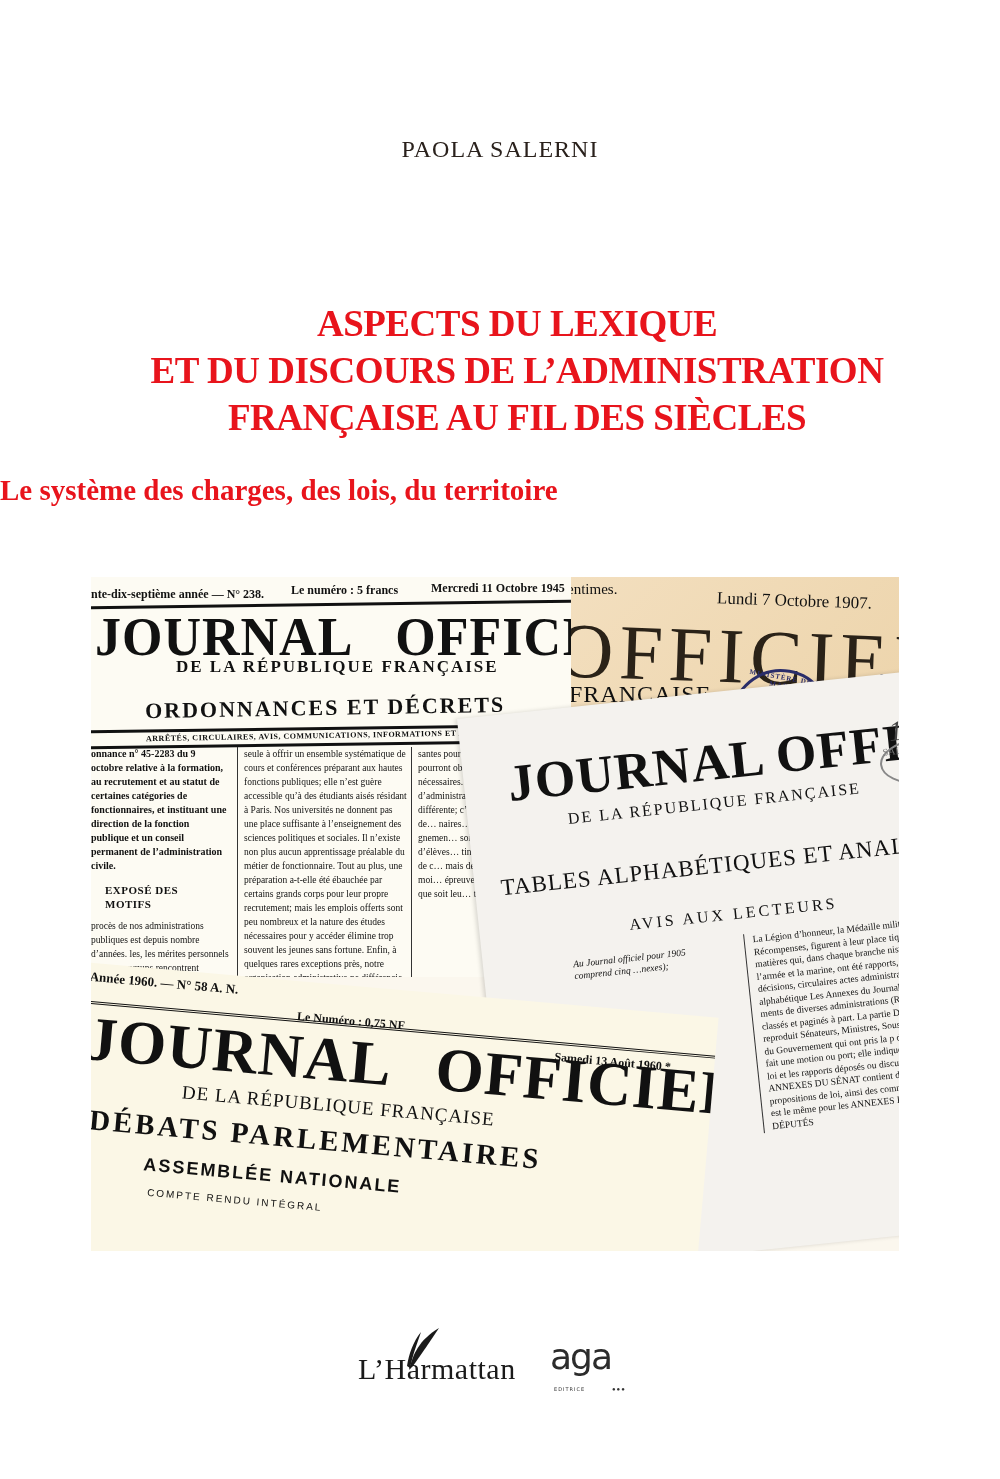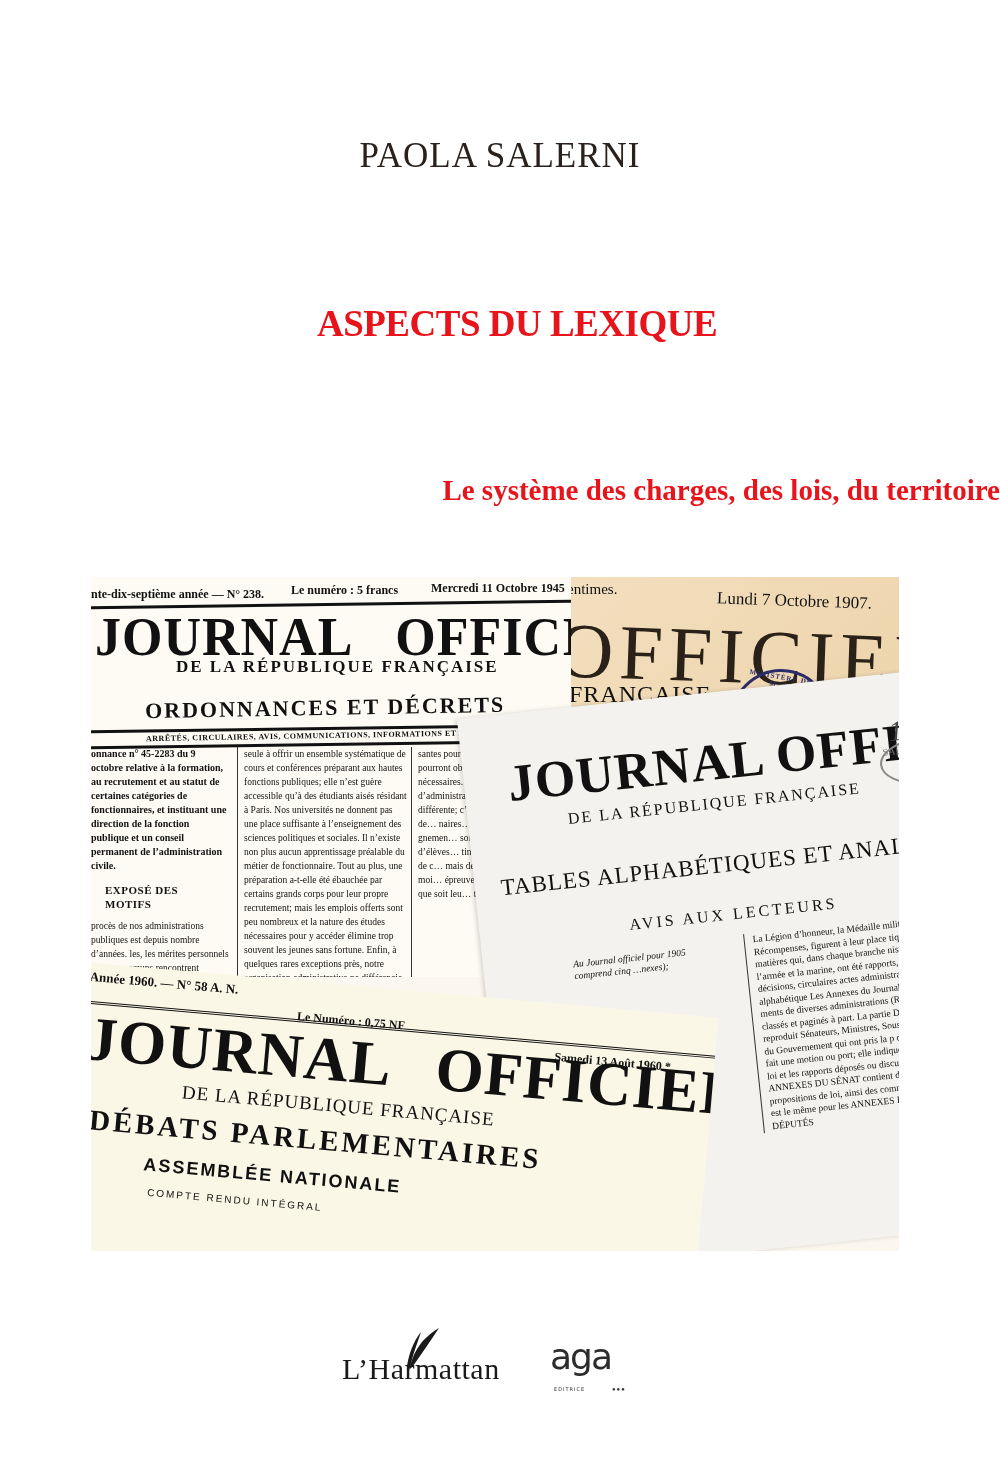--- a/index.html
+++ b/index.html
@@ -2,30 +2,30 @@
 <html><head>
 <meta charset="utf-8">
 <style>
   html, body { margin:0; padding:0; }
   body {
     width:1000px; height:1479px; background:#ffffff; position:relative; overflow:hidden;
     font-family:"Liberation Serif", "DejaVu Serif", serif;
   }
   .author {
     position:absolute; top:136px; left:0; width:1000px; text-align:center;
-    font-size:35px; letter-spacing:1px; color:#2a211c; font-family:"Liberation Serif", serif;
+    font-size:24px; letter-spacing:1px; color:#2a211c; font-family:"Liberation Serif", serif;
   }
   .title {
     position:absolute; top:300px; left:0; width:1000px; text-align:center;
     color:#e8141c; font-weight:bold; font-family:"Liberation Serif", serif;
     font-size:37px; line-height:47px; letter-spacing:-0.5px;
   }
   .title div { white-space:nowrap;margin-left:34px; }
   .subtitle {
-    position:absolute; top:474px; left:0; width:1000px; text-align:right;
+    position:absolute; top:474px; left:0; width:1000px; text-align:left;
     color:#e8141c; font-weight:bold; font-size:29px; font-family:"Liberation Serif", serif;
   }
   .collage {
     position:absolute; left:91px; top:577px; width:808px; height:674px; overflow:hidden; background:#fbf7ee;
   }
   .paper { position:absolute; overflow:hidden; color:#111; font-family:"Liberation Serif", serif; }
   
   .p1945 { left:0; top:0; width:480px; height:400px; background:#fdfbf3; }
   .p1945 .top { position:absolute; top:6px; left:0; width:475px; font-size:12px; font-weight:bold; }
   .p1945 .top span { position:absolute; white-space:nowrap;text-align:right; }
@@ -78,35 +78,37 @@
   .p1960 .num { position:absolute; top:28px; left:220px; font-size:12px; font-weight:bold; white-space:nowrap; }
   .p1960 .rule { position:absolute; top:38px; left:0; width:640px; border-top:3px double #111; height:3px; }
   .p1960 .date { position:absolute; top:46px; left:480px; font-size:12px; font-weight:bold; white-space:nowrap; }
   .p1960 .jo { position:absolute; top:40px; left:12px; font-size:62px; font-weight:bold; letter-spacing:1px; white-space:nowrap; }
   .p1960 .jo span { margin-right:44px; }
   .p1960 .rep { position:absolute; top:110px; left:112px; font-size:19px; letter-spacing:1px; white-space:nowrap; }
   .p1960 .deb { position:absolute; top:140px; left:22px; font-size:29px; font-weight:bold; letter-spacing:3px; white-space:nowrap; }
   .p1960 .an { position:absolute; top:186px; left:80px; font-size:18px; font-weight:bold; letter-spacing:2px; white-space:nowrap; font-family:"Liberation Sans", sans-serif; }
   .p1960 .cr { position:absolute; top:218px; left:86px; font-size:10px; letter-spacing:2px; white-space:nowrap; font-family:"Liberation Sans", sans-serif; }
   .logos { position:absolute; top:1328px; left:0; width:1000px; height:60px; }
-  .harm { position:absolute; left:342px; top:24px; font-size:30px; letter-spacing:0.5px; color:#1a1a1a; font-family:"Liberation Serif", serif; }
+  .harm { position:absolute; left:358px; top:24px; font-size:30px; letter-spacing:0.5px; color:#1a1a1a; font-family:"Liberation Serif", serif; }
   .quill { position:absolute; left:405px; top:-2px; width:36px; height:44px; }
   .aga { position:absolute; left:550px; top:8px; font-size:36px; color:#2c2c2c; font-family:"DejaVu Sans", sans-serif; letter-spacing:-2px; }
   .aga-sub { position:absolute; left:554px; top:58px; font-size:5px; color:#333; letter-spacing:1px; font-family:"DejaVu Sans", sans-serif; }
   .aga-dots { position:absolute; left:612px; top:58px; font-size:6px; color:#333; letter-spacing:1px; }
 </style>
 </head>
 <body>
 
 <div>
 
   <div class="author">PAOLA SALERNI</div>
 
   <div class="title">
     <div>ASPECTS DU LEXIQUE</div>
+    <div>ET DU DISCOURS DE L’ADMINISTRATION</div>
+    <div>FRANÇAISE AU FIL DES SIÈCLES</div>
   </div>
 
   <div class="subtitle">Le système des charges, des lois, du territoire</div>
 
   <div class="collage">
 
     <div class="paper p1907">
       <div class="cent">entimes.</div>
       <div class="date">Lundi 7 Octobre 1907.</div>
       <div class="off">OFFICIEL</div>

